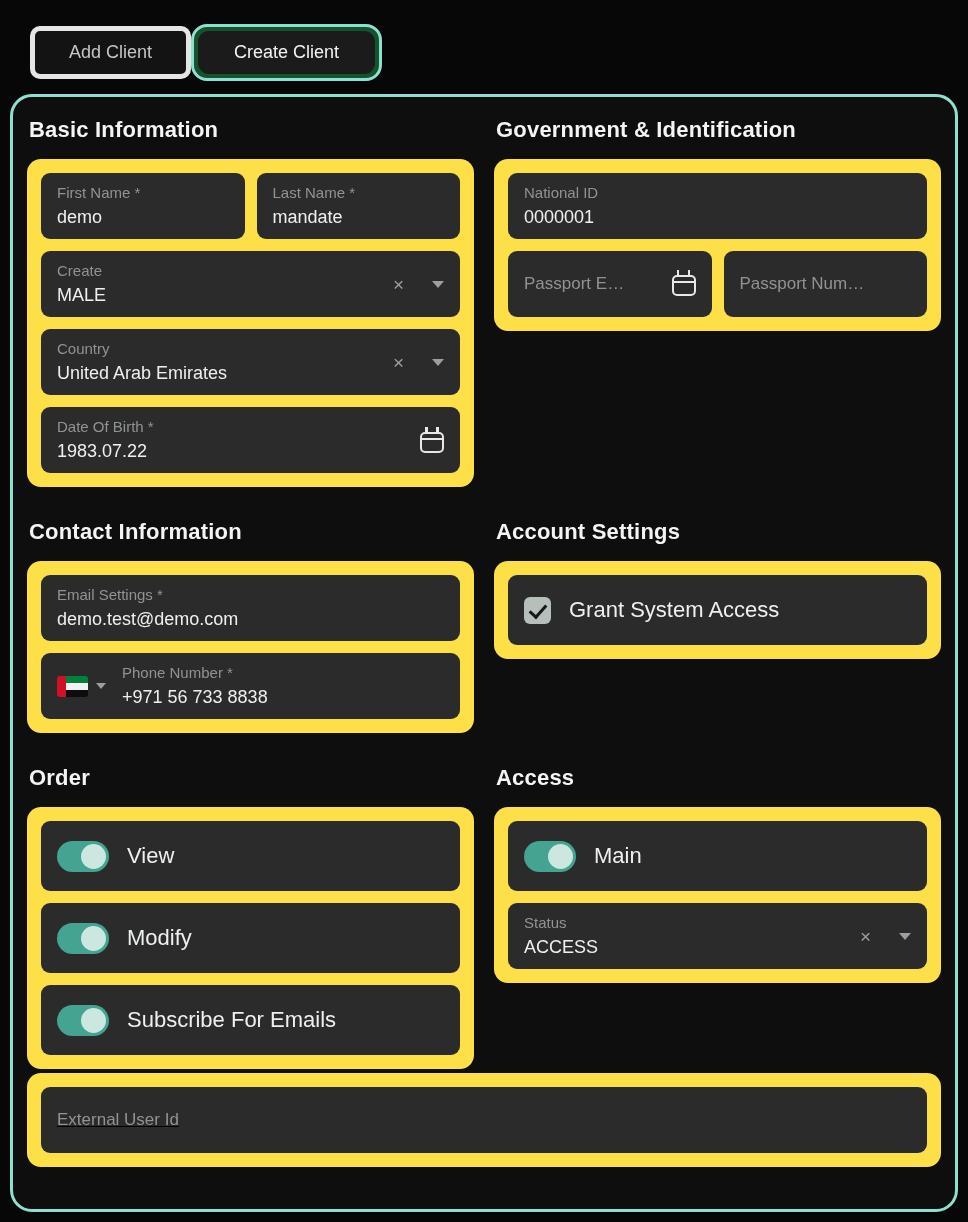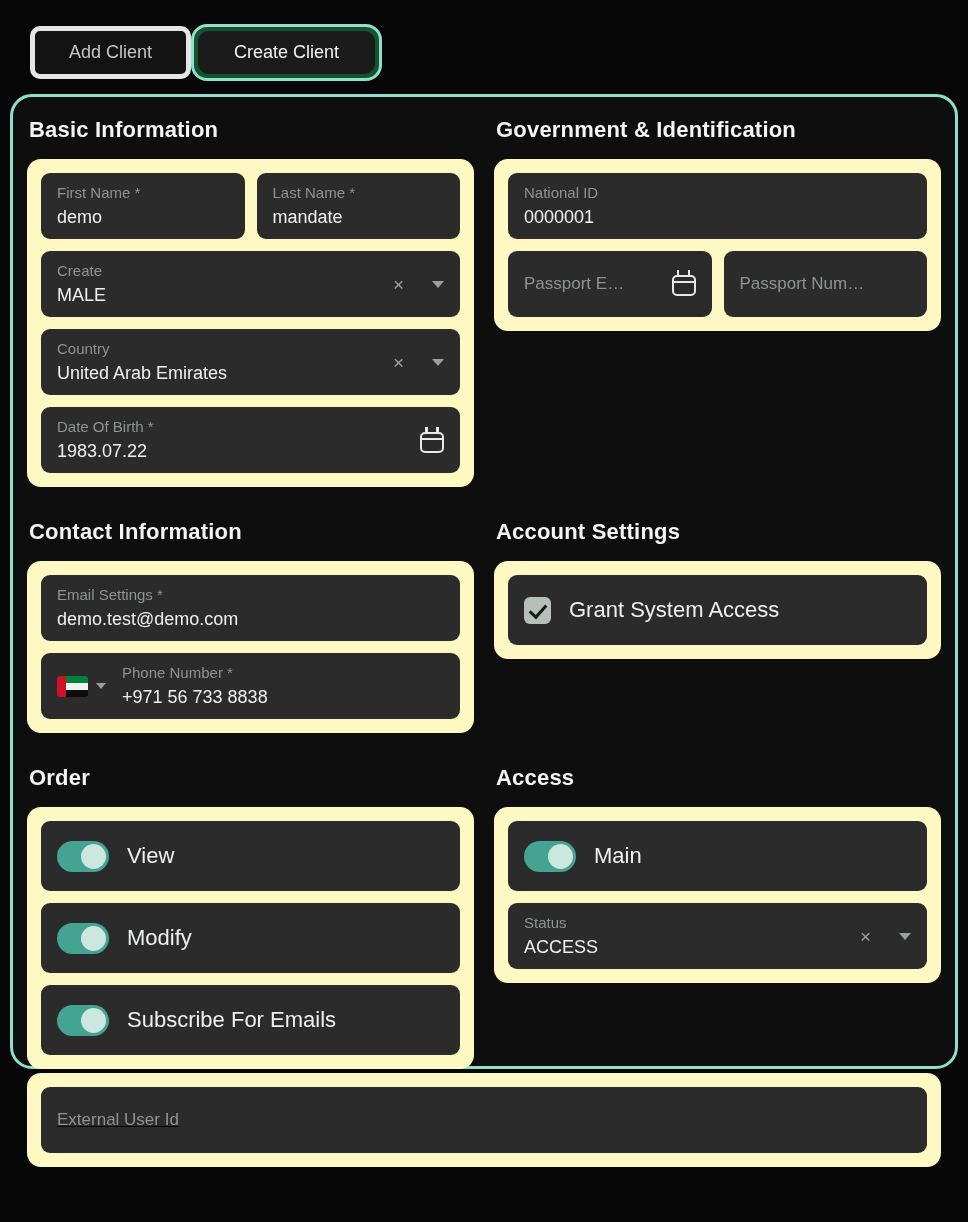--- a/index.html
+++ b/index.html
@@ -21,32 +21,32 @@
     padding:4px;background:#14532d;display:inline-flex;
   }
   .tab-active{
     background:#1b1b1b;border:none;border-radius:11px;color:#f3f3f3;
     font-size:18px;padding:11px 36px;cursor:pointer;
   }
 
   
   .panel{
     margin:8px 10px 10px 10px;border:3px solid var(--accent);border-radius:22px;
-    background:#0e0e0e;padding:10px 14px 16px 14px;height:975px;
+    background:#0e0e0e;padding:10px 14px 16px 14px;height:1118px;
   }
   .grid{
     display:grid;grid-template-columns:1fr 1fr;column-gap:20px;row-gap:22px;
     align-items:start;
   }
   h2.section-title{
     color:#f4f4f4;font-size:22px;font-weight:700;letter-spacing:.2px;
     margin:10px 0 16px 2px;
   }
   .card{
-    background:#fef9c3;border-radius:14px;padding:14px;
+    background:#fde047;border-radius:14px;padding:14px;
     display:flex;flex-direction:column;gap:12px;
   }
   .row2{display:grid;grid-template-columns:1fr 1fr;gap:12px;}
 
   
   .field{
     background:#2b2b2b;border-radius:9px;min-height:66px;
     display:flex;align-items:center;padding:9px 16px;cursor:text;
   }
   .fcol{display:flex;flex-direction:column;justify-content:center;min-width:0;flex:1;}

